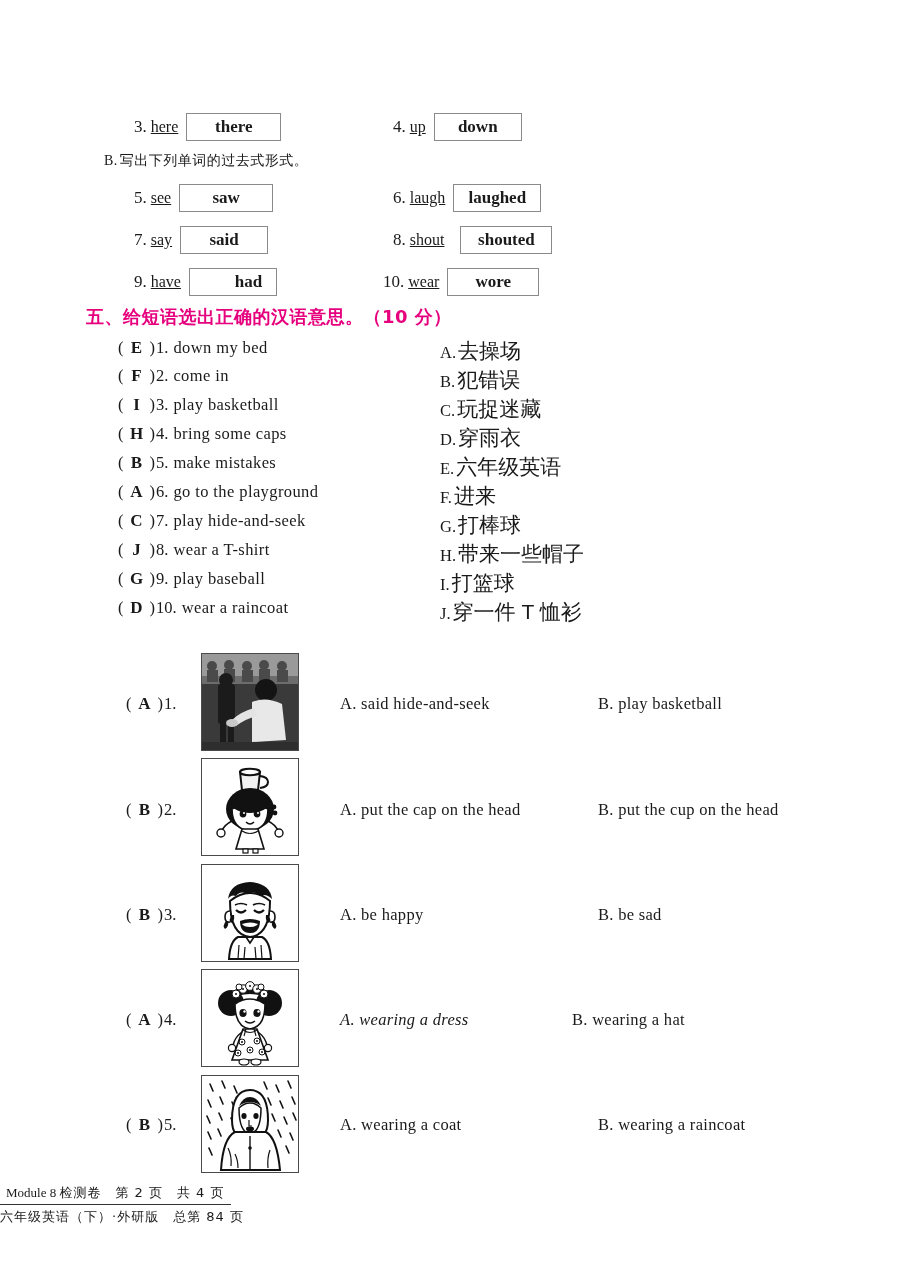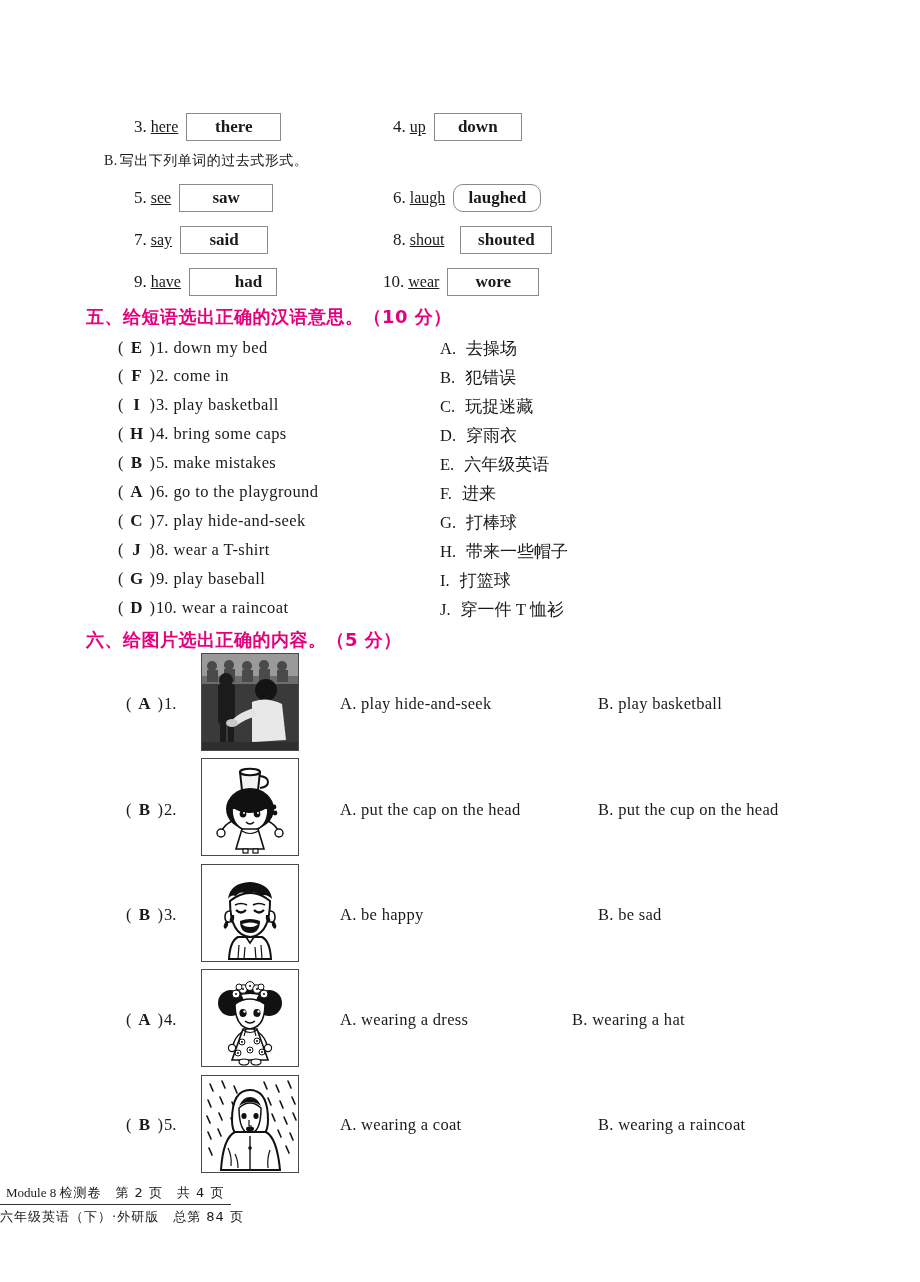--- a/index.html
+++ b/index.html
@@ -108,23 +108,23 @@
   }
   .match-opt {
     position: absolute;
     white-space: nowrap;
     font-size: 16.5px;
   }
   .match-opt .ol {
     font-family: "Liberation Serif", serif;
   }
   .match-opt .ot {
-    font-family: Liberation Serif, serif;
-    font-size: 17px;
-    margin-left: 10px;
+    font-family: Liberation Sans, sans-serif;
+    font-size: 21px;
+    margin-left: 2px;
   }
   .pic-mark {
     position: absolute;
     font-size: 16.5px;
     white-space: nowrap;
     display: flex;
     align-items: baseline;
   }
   .pic-frame {
     position: absolute;
@@ -187,21 +187,21 @@
 
   <div class="fill-row" style="left:134px; top:184px;">
     <span class="fill-num">5.</span>
     <span class="fill-prompt">see</span>
     <span class="answer-box" style="width:94px;">saw</span>
   </div>
 
   <div class="fill-row" style="left:393px; top:184px;">
     <span class="fill-num">6.</span>
     <span class="fill-prompt">laugh</span>
-    <span class="answer-box" style="width:80px;border-radius:10px;">laughed</span>
+    <span class="answer-box" style="width:80px;">laughed</span>
   </div>
 
   <div class="fill-row" style="left:134px; top:226px;">
     <span class="fill-num">7.</span>
     <span class="fill-prompt">say</span>
     <span class="answer-box" style="width:74px;">said</span>
   </div>
 
   <div class="fill-row" style="left:393px; top:226px;">
     <span class="fill-num">8.</span>
@@ -318,21 +318,20 @@
   <div class="match-opt" style="left:440px; top:540px;">
     <span class="ol">H.</span><span class="ot">带来一些帽子</span>
   </div>
   <div class="match-opt" style="left:440px; top:569px;">
     <span class="ol">I.</span><span class="ot">打篮球</span>
   </div>
   <div class="match-opt" style="left:440px; top:598px;">
     <span class="ol">J.</span><span class="ot">穿一件 T 恤衫</span>
   </div>
 
-  <div class="sec-head" style="left:86px; top:628px;">六、给图片选出正确的内容。（5 分）</div>
 
   <div class="pic-mark" style="left:126px; top:694px;">
     <span class="paren-l">(</span>
     <span class="ans-letter">A</span>
     <span class="paren-r">)</span>
     <span class="item-no">1.</span>
   </div>
   <div class="pic-frame" style="left:201px; top:653px; height:98px;">
     <svg width="96" height="96" viewBox="0 0 96 96">
       <rect x="0" y="0" width="96" height="96" fill="#3a3a3a"></rect>
@@ -359,21 +358,21 @@
       <g>
         <circle cx="64" cy="36" r="11" fill="#141414"></circle>
         <path d="M50 48 Q64 42 80 50 L84 86 L50 88 Z" fill="#e8e8e8"></path>
         <path d="M52 54 Q38 58 30 66 L34 72 Q44 64 56 62 Z" fill="#e4e4e4"></path>
         <ellipse cx="30" cy="69" rx="6" ry="4" fill="#c8c8c8"></ellipse>
         <path d="M58 88 L62 96 L74 96 L76 88 Z" fill="#2a2a2a"></path>
       </g>
       <rect x="0" y="88" width="96" height="8" fill="#2e2e2e"></rect>
     </svg>
   </div>
-  <div class="pic-opt" style="left:340px; top:694px;">A. play hide-and-seek</div>
+  <div class="pic-opt" style="left:340px; top:694px;">A. said hide-and-seek</div>
   <div class="pic-opt" style="left:598px; top:694px;">B. play basketball</div>
 
   <div class="pic-mark" style="left:126px; top:800px;">
     <span class="paren-l">(</span>
     <span class="ans-letter">B</span>
     <span class="paren-r">)</span>
     <span class="item-no">2.</span>
   </div>
   <div class="pic-frame" style="left:201px; top:758px; height:98px;">
     <svg width="96" height="96" viewBox="0 0 96 96">
@@ -522,21 +521,21 @@
 
       <path d="M40 62 q-8 6 -9 14" stroke="#111" stroke-width="1.5" fill="none"></path>
       <path d="M56 62 q8 6 9 14" stroke="#111" stroke-width="1.5" fill="none"></path>
       <circle cx="30" cy="78" r="3.6" fill="#fff" stroke="#111" stroke-width="1.2"></circle>
       <circle cx="66" cy="78" r="3.6" fill="#fff" stroke="#111" stroke-width="1.2"></circle>
 
       <ellipse cx="42" cy="92" rx="5" ry="3" fill="#fff" stroke="#111" stroke-width="1.2"></ellipse>
       <ellipse cx="54" cy="92" rx="5" ry="3" fill="#fff" stroke="#111" stroke-width="1.2"></ellipse>
     </svg>
   </div>
-  <div class="pic-opt" style="left:340px; top:1010px;">A.  wearing a dress</div>
+  <div class="pic-opt" style="left:340px; top:1010px;font-style:italic;">A.  wearing a dress</div>
   <div class="pic-opt" style="left:572px; top:1010px;">B. wearing a hat</div>
 
   <div class="pic-mark" style="left:126px; top:1115px;">
     <span class="paren-l">(</span>
     <span class="ans-letter">B</span>
     <span class="paren-r">)</span>
     <span class="item-no">5.</span>
   </div>
   <div class="pic-frame" style="left:201px; top:1075px; height:98px;">
     <svg width="96" height="96" viewBox="0 0 96 96">

